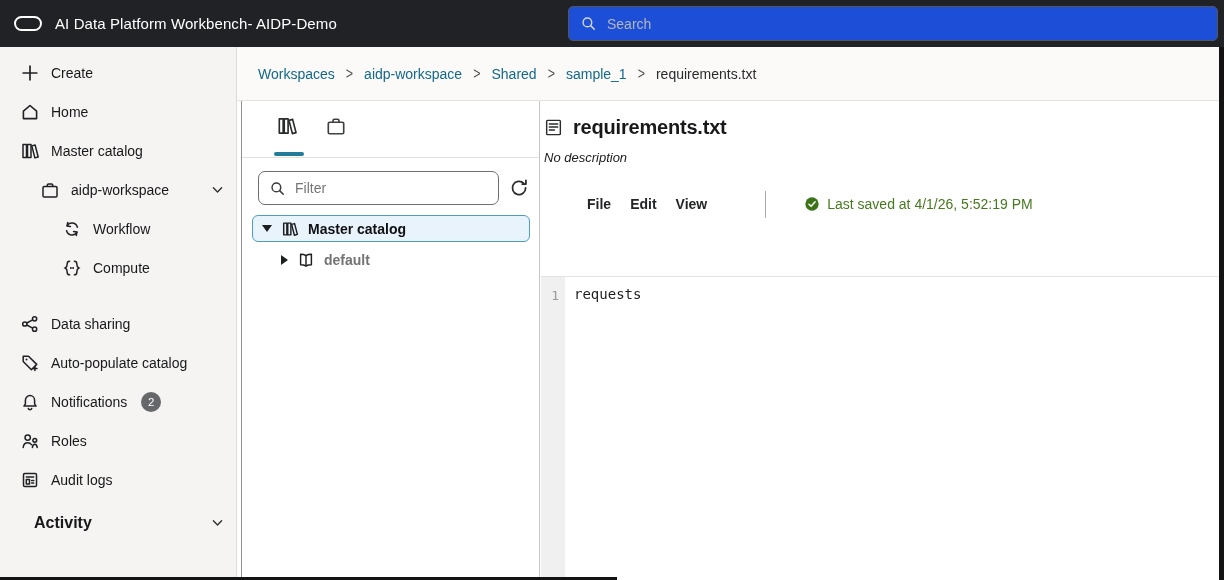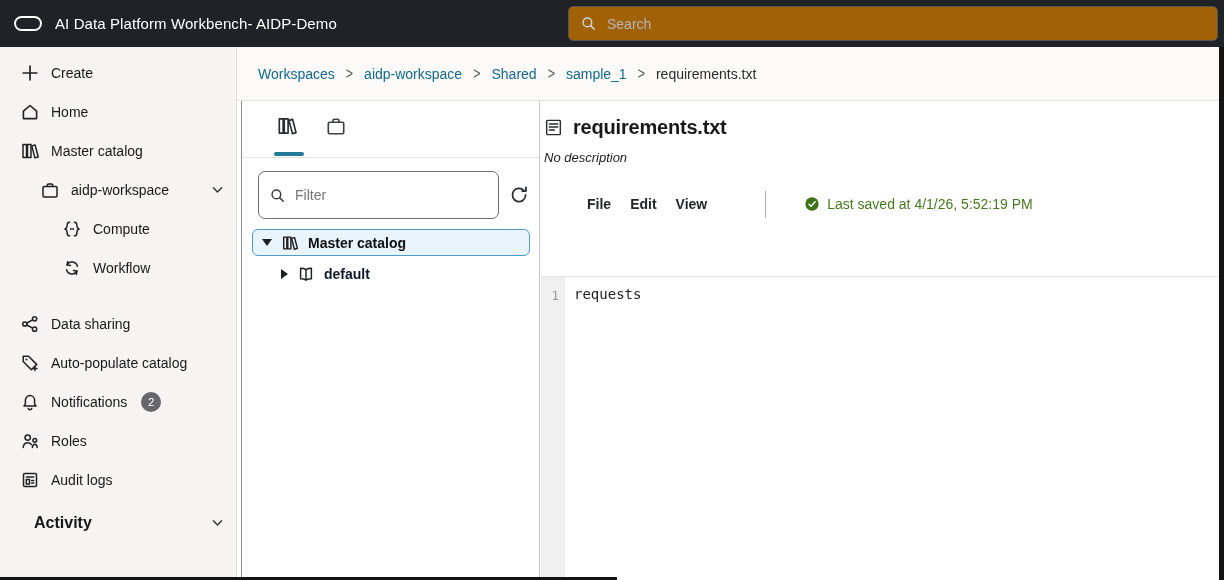--- a/index.html
+++ b/index.html
@@ -6,21 +6,21 @@
   html,body { background:#ffffff; }
   .screen{position:relative;width:1224px;height:580px;overflow:hidden;background:#fff;
           font-family:"Liberation Sans",sans-serif;color:#1b1c1e;}
   svg{display:block;}
 
   
   .header{position:absolute;left:0;top:0;width:1224px;height:47px;background:#202225;
           display:flex;align-items:center;z-index:5;}
   .logo{width:28px;height:15px;border:2.4px solid #fff;border-radius:9px;margin-left:14px;flex:none;}
   .app-title{color:#fff;font-size:15px;font-weight:500;margin-left:13px;letter-spacing:.1px;}
-  .search{position:absolute;left:568px;top:6px;width:650px;height:35px;background:#a16207;
+  .search{position:absolute;left:568px;top:6px;width:650px;height:35px;background:#1d4ed8;
           border:1px solid #54575a;border-radius:5px;display:flex;align-items:center;
           padding:0 11px;gap:10px;}
   .search .s-ic{color:#d3d5d7;width:17px;height:17px;flex:none;}
   .search input{flex:1;background:transparent;border:none;outline:none;color:#e6e7e8;font-size:14px;
           font-family:"Liberation Sans",sans-serif;}
   .search input::placeholder{color:#b4b6b8;}
 
   
   .sidebar{position:absolute;left:0;top:47px;width:237px;height:533px;background:#f5f4f2;
            border-right:1px solid #dedcd8;padding-top:6px;}
@@ -45,32 +45,32 @@
 
   
   .treepanel{position:absolute;left:241px;top:101px;width:299px;height:479px;background:#fff;
              border-left:1px solid #8f8f8f;border-right:1px solid #c6c6c6;}
   .tabs-wrap{position:relative;height:57px;border-bottom:1px solid #e2e2e2;}
   .tabs{display:flex;gap:27px;padding:14px 0 0 34px;align-items:center;}
   .tab-ic{width:22px;height:22px;color:#2a2b2d;cursor:pointer;}
   .tab-ic.inactive{color:#3f4042;}
   .tab-underline{position:absolute;left:32px;top:51px;width:30px;height:4px;border-radius:2px;background:#227c98;}
   .filter-row{display:flex;align-items:center;padding:13px 9px 0 16px;gap:9px;}
-  .filter-box{flex:1;height:48px;border:1px solid #6e6e6e;border-radius:7px;background:#fff;
+  .filter-box{flex:1;height:34px;border:1px solid #6e6e6e;border-radius:7px;background:#fff;
               display:flex;align-items:center;padding:0 10px;gap:9px;}
   .filter-box .f-ic{width:17px;height:17px;color:#3a3b3d;flex:none;}
   .filter-box input{flex:1;border:none;outline:none;font-size:14px;color:#2a2b2d;min-width:0;
               font-family:"Liberation Sans",sans-serif;}
   .filter-box input::placeholder{color:#767676;}
   .refresh-btn{width:22px;height:22px;color:#2a2b2d;cursor:pointer;flex:none;}
   .tree{padding:10px 9px 0 10px;font-size:14px;}
   .tree-row.selected{display:flex;align-items:center;height:27px;background:#e9f3fb;
       border:1.5px solid #4e9cc8;border-radius:6px;gap:9px;padding:0 9px;font-weight:700;color:#0f1012;}
   .tree-row.child{display:flex;align-items:center;height:26px;margin:5px 0 0 29px;gap:9px;
-      font-weight:700;color:#0f172a;}
+      font-weight:700;color:#737373;}
   .caret-down{width:0;height:0;border-left:5.5px solid transparent;border-right:5.5px solid transparent;
       border-top:7px solid #1d1e20;flex:none;}
   .caret-right{width:0;height:0;border-top:5.5px solid transparent;border-bottom:5.5px solid transparent;
       border-left:7px solid #1d1e20;flex:none;}
   .tree-ic{width:18px;height:18px;color:#1d1e20;flex:none;}
 
   
   .mainpanel{position:absolute;left:541px;top:101px;width:678px;height:479px;background:#fff;}
   .title-row{display:flex;align-items:center;gap:10px;padding:15px 0 0 3px;}
   .title-row .t-ic{width:19px;height:19px;color:#2a2b2d;flex:none;}
@@ -139,37 +139,37 @@
         <rect x="3" y="6.6" width="14" height="10.4" rx="1.2"></rect>
           <path d="M7.3 6.6V5.1c0-.7.5-1.2 1.2-1.2h3c.7 0 1.2.5 1.2 1.2v1.5"></path>
         </svg>
       <span>aidp-workspace</span>
       <svg class="side-chevron" viewBox="0 0 20 20" fill="none" stroke="currentColor" stroke-width="1.8" stroke-linecap="round" stroke-linejoin="round">
         <polyline points="4.5 7 10 12.7 15.5 7"></polyline>
         </svg>
     </div>
 
     <div class="side-item lvl2">
+      <svg class="ic" viewBox="0 0 20 20" fill="none" stroke="currentColor" stroke-width="1.5" stroke-linecap="round" stroke-linejoin="round">
+        <path d="M15.4 8.2a5.6 5.6 0 0 0-10.3-1.4"></path>
+          <polyline points="5.7 3.6 5.1 6.9 8.4 7.4"></polyline>
+        <path d="M4.6 11.8a5.6 5.6 0 0 0 10.3 1.4"></path>
+          <polyline points="14.3 16.4 14.9 13.1 11.6 12.6"></polyline>
+        </svg>
+      <span>Workflow</span>
+    </div>
+
+    <div class="side-item lvl2">
       <svg class="ic" viewBox="0 0 20 20" fill="none" stroke="currentColor" stroke-width="1.5" stroke-linecap="round">
         <path d="M7.6 3.2c-1.9 0-2.4 1-2.4 2.6 0 1.9 0 3.2-2 4.2 2 1 2 2.3 2 4.2 0 1.6.5 2.6 2.4 2.6"></path>
         <path d="M12.4 3.2c1.9 0 2.4 1 2.4 2.6 0 1.9 0 3.2 2 4.2-2 1-2 2.3-2 4.2 0 1.6-.5 2.6-2.4 2.6"></path>
         <circle cx="8.9" cy="10" r=".95" fill="currentColor" stroke="none"></circle>
           <circle cx="11.1" cy="10" r=".95" fill="currentColor" stroke="none"></circle>
         </svg>
       <span>Compute</span>
-    </div>
-
-    <div class="side-item lvl2">
-      <svg class="ic" viewBox="0 0 20 20" fill="none" stroke="currentColor" stroke-width="1.5" stroke-linecap="round" stroke-linejoin="round">
-        <path d="M15.4 8.2a5.6 5.6 0 0 0-10.3-1.4"></path>
-          <polyline points="5.7 3.6 5.1 6.9 8.4 7.4"></polyline>
-        <path d="M4.6 11.8a5.6 5.6 0 0 0 10.3 1.4"></path>
-          <polyline points="14.3 16.4 14.9 13.1 11.6 12.6"></polyline>
-        </svg>
-      <span>Workflow</span>
     </div>
 
     <div class="side-spacer"></div>
 
     <div class="side-item">
       <svg class="ic" viewBox="0 0 20 20" fill="none" stroke="currentColor" stroke-width="1.5">
         <circle cx="4.8" cy="10" r="2.1"></circle>
           <circle cx="14.6" cy="4.8" r="2.1"></circle>
           <circle cx="14.6" cy="15.2" r="2.1"></circle>
         <path d="M6.8 9l5.9-3.1M6.8 11l5.9 3.1"></path>

